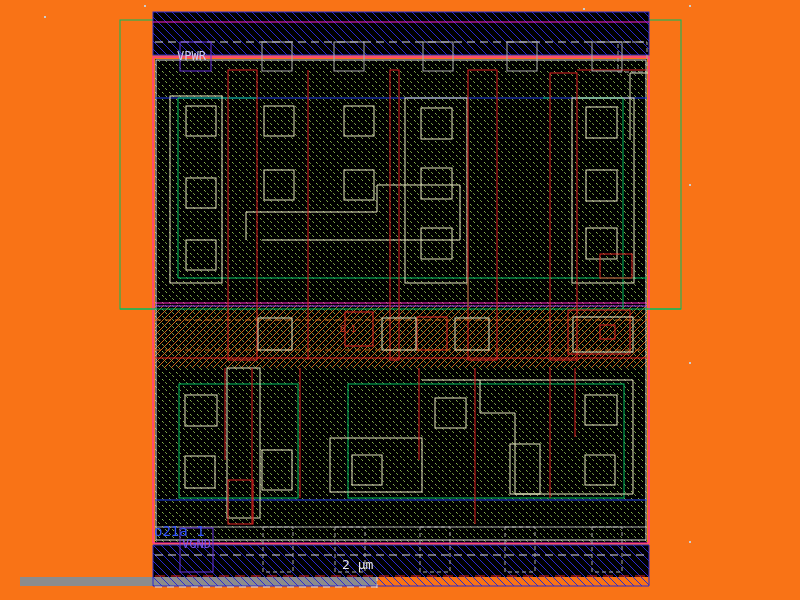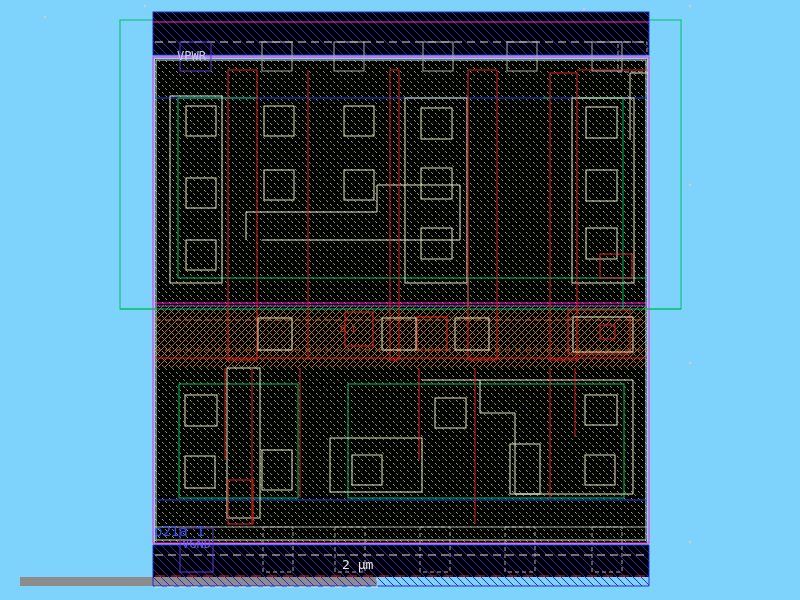--- a/index.html
+++ b/index.html
@@ -1,16 +1,16 @@
 <!DOCTYPE html>
 <html style="--metal1_hatch: #2A2ACF; --metal1_bright: #2244EE; --diff_hatch: #A8E060; --poly: #E02020; --nwell_outline: #00C060; --boundary: #FF22CC; --li_outline: #E6E6C0; --well_line: #9933EE; --contact_gray: #AAAAAA; --port_purple: #6633DD; --label_power: #CCCCEE; --label_ground: #7755EE; --label_instance: #3355FF; --scalebar_gray: #8C8C8C; --ruler_text: #E8E8E8; --orange_hatch: #CC6A1A; --marker_red: #D03020;"><head>
 <meta charset="utf-8">
 <style>
   html,body{margin:0;padding:0;background:#000;}
-  #screen{position:relative;width:800px;height:600px;background:#7dd3fc;overflow:hidden;
+  #screen{position:relative;width:800px;height:600px;background:#f97316;overflow:hidden;
           font-family:"DejaVu Sans Mono", monospace;}
   svg{position:absolute;left:0;top:0;}
   .ln{fill:none;stroke-width:1;}
   .c-m1{stroke:var(--metal1_hatch,#2A2ACF);}
   .c-m1br{stroke:var(--metal1_bright,#2244EE);}
   .c-nw{stroke:var(--nwell_outline,#00C060);}
   .c-diff{stroke:var(--diff_hatch,#A8E060);}
   .c-red{stroke:var(--poly,#E02020);}
   .c-pink{stroke:var(--boundary,#FF22CC);}
   .c-li{stroke:var(--li_outline,#E6E6C0);}

